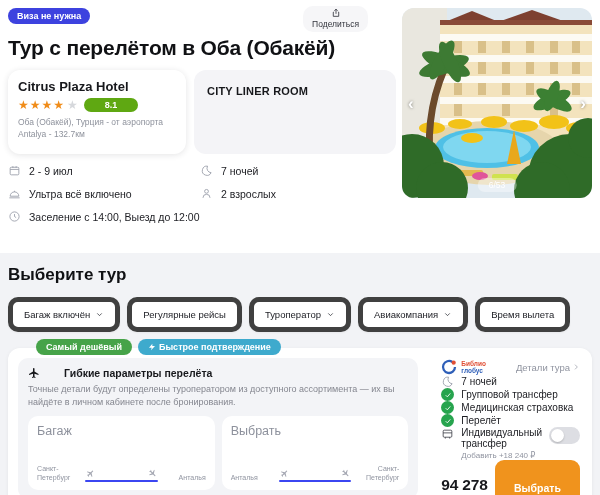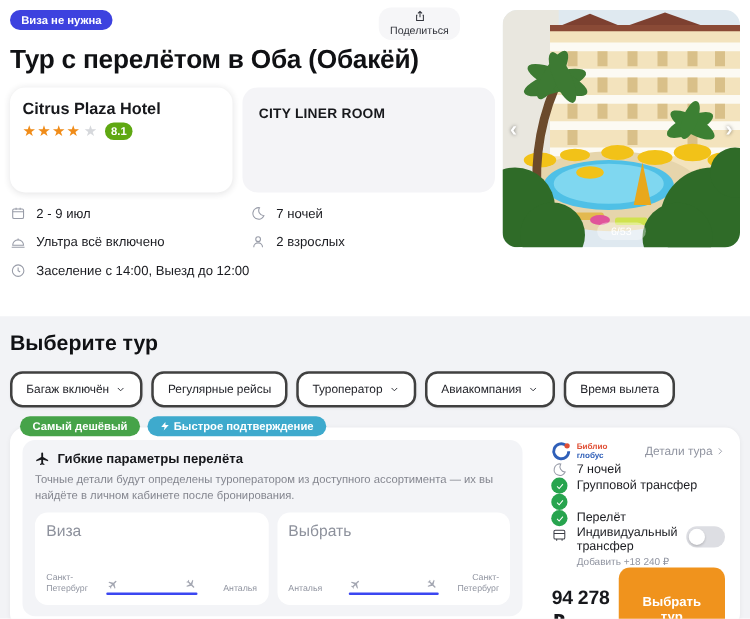--- a/index.html
+++ b/index.html
@@ -17,21 +17,21 @@
   .share-btn svg { width:10px; height:10px; stroke:#32343c; stroke-width:2; fill:none; }
 
   .page-title { font-size:21px; font-weight:bold; letter-spacing:-0.2px; margin:4px 0 10px; color:#101114; }
 
   .cards-row { display:flex; gap:8px; height:84px; margin-bottom:10px; }
   .hotel-card { width:178px; background:#fff; border-radius:12px; box-shadow:0 1px 6px rgba(30,30,40,.12); padding:9px 10px; }
   .hotel-name { font-size:13px; font-weight:bold; }
   .rating-row { display:flex; align-items:center; gap:2px; margin:4px 0 5px; }
   .stars-filled { color:#f08c19; font-size:12px; letter-spacing:1px; }
   .star-empty { color:#d6d8dc; font-size:12px; }
-  .rating-badge { background:#5fa812; color:#fff; font-size:9px; font-weight:bold; border-radius:8px; padding:2px 5px; margin-left:4px; }
+  .rating-badge { background:#5fa812; color:#fff; font-size:9px; font-weight:bold; border-radius:8px; padding:2px 21px; margin-left:4px; }
   .hotel-loc { font-size:8.5px; color:#8e929c; line-height:1.4; }
   .room-card { flex:1; background:#f4f4f7; border-radius:12px; padding:11px 13px; }
   .room-card span { font-size:11px; font-weight:bold; letter-spacing:.2px; }
 
   .details-grid { display:flex; }
   .d-col1 { width:192px; }
   .d-item { display:flex; align-items:center; gap:8px; margin-bottom:10px; }
   .d-item svg { width:13px; height:13px; stroke:#989ca8; stroke-width:1.6; fill:none; flex:none; }
   .d-item span { font-size:10.5px; color:#1b1c21; }
 
@@ -39,32 +39,32 @@
   .hero { position:relative; width:190px; height:190px; margin:8px 2px 0 0; border-radius:12px; overflow:hidden; flex:none; }
   .hero svg.scene { display:block; width:100%; height:100%; }
   .car-nav { position:absolute; top:50%; transform:translateY(-50%); color:#fff; font-size:17px; font-weight:bold; text-shadow:0 0 3px rgba(0,0,0,.5); cursor:pointer; line-height:1; }
   .car-prev { left:6px; } .car-next { right:6px; }
   .car-counter { position:absolute; left:50%; bottom:6px; transform:translateX(-50%); background:rgba(255,255,255,.38); color:#fff; font-size:8.5px; padding:2px 11px; border-radius:9px; }
 
   
   .bottom-section { position:absolute; left:0; top:253px; width:600px; height:242px; background:#f2f3f6; padding:12px 8px 0; }
   .section-heading { font-size:17px; font-weight:bold; color:#101114; margin-bottom:12px; }
   .chips { display:flex; gap:7px; margin-bottom:16px; }
-  .chip { display:flex; align-items:center; gap:5px; background:#fff; border:2px solid #404040; box-shadow:0 1px 2px rgba(30,30,40,.05); border-radius:10px; padding:7px 11px; font-size:9.5px; color:#222329; cursor:pointer; white-space:nowrap; }
+  .chip { display:flex; align-items:center; gap:5px; background:#fff; border:5px solid #404040; box-shadow:0 1px 2px rgba(30,30,40,.05); border-radius:10px; padding:7px 11px; font-size:9.5px; color:#222329; cursor:pointer; white-space:nowrap; }
   .chip svg { width:9px; height:9px; stroke:#2a2c33; stroke-width:2; fill:none; }
 
   .tour-card { position:relative; background:#fff; border-radius:12px; height:161px; padding:10px; display:flex; gap:9px; box-shadow:0 1px 4px rgba(30,30,40,.06); }
-  .tags { position:absolute; top:-9px; left:8px; display:flex; gap:6px; }
+  .tags { position:absolute; top:-9px; left:28px; display:flex; gap:6px; }
   .tag { color:#fff; font-size:9px; font-weight:bold; padding:3px 10px; border-radius:10px; display:flex; align-items:center; gap:3px; }
   .tag-green { background:#46a349; }
   .tag-blue { background:#3eaacd; }
   .tag-blue svg { width:8px; height:8px; fill:#fff; }
 
   .flight-panel { width:402px; background:#f3f4f7; border-radius:10px; padding:9px 10px; display:flex; flex-direction:column; }
-  .fp-header { display:flex; align-items:center; gap:6px; }
+  .fp-header { display:flex; align-items:center; gap:24px; }
   .fp-header svg { width:12px; height:12px; fill:#17181c; }
   .fp-title { font-size:10.5px; font-weight:bold; }
   .fp-desc { font-size:9px; color:#84868f; line-height:1.45; margin-top:4px; }
   .fp-cards { display:flex; gap:7px; flex:1; margin-top:7px; }
   .leg-card { flex:1; background:#fff; border-radius:10px; padding:8px 9px; display:flex; flex-direction:column; justify-content:space-between; }
   .leg-title { font-size:12.5px; color:#8d919c; }
   .leg-bottom { display:flex; align-items:flex-end; }
   .leg-from,.leg-to { font-size:7px; color:#9094a0; width:42px; word-break:break-word; line-height:1.3; }
   .leg-to { text-align:right; }
   .leg-route { flex:1; margin:0 6px; }
@@ -119,20 +119,21 @@
       <h1 class="page-title">Тур с перелётом в Оба (Обакёй)</h1>
 
       <div class="cards-row">
         <div class="hotel-card">
           <div class="hotel-name">Citrus Plaza Hotel</div>
           <div class="rating-row">
             <span class="stars-filled">★★★★</span>
             <span class="star-empty">★</span>
             <span class="rating-badge">8.1</span>
           </div>
+          <div class="hotel-loc">Оба (Обакёй), Турция - от аэропорта Antalya - 132.7км</div>
         </div>
         <div class="room-card">
           <span>CITY LINER ROOM</span>
         </div>
       </div>
 
       <div class="details-grid">
         <div class="d-col1">
           <div class="d-item">
             <svg viewBox="0 0 24 24">
@@ -299,21 +300,21 @@
       <div class="flight-panel">
         <div class="fp-header">
           <svg viewBox="0 0 24 24">
               <path d="M21 16v-2l-8-5V3.5a1.5 1.5 0 0 0-3 0V9l-8 5v2l8-2.5V19l-2 1.5V22l3.5-1 3.5 1v-1.5L13 19v-5.5z"></path>
             </svg>
           <span class="fp-title">Гибкие параметры перелёта</span>
         </div>
         <div class="fp-desc">Точные детали будут определены туроператором из доступного ассортимента — их вы найдёте в личном кабинете после бронирования.</div>
         <div class="fp-cards">
           <div class="leg-card">
-            <div class="leg-title">Виза</div>
+            <div class="leg-title">Багаж</div>
             <div class="leg-bottom">
               <span class="leg-from">Санкт-Петербург</span>
               <div class="leg-route">
                 <div class="leg-icons">
                   <svg viewBox="0 0 24 24" transform="rotate(45)">
                       <path d="M21 16v-2l-8-5V3.5a1.5 1.5 0 0 0-3 0V9l-8 5v2l8-2.5V19l-2 1.5V22l3.5-1 3.5 1v-1.5L13 19v-5.5z"></path>
                     </svg>
                   <svg viewBox="0 0 24 24" transform="rotate(135)">
                       <path d="M21 16v-2l-8-5V3.5a1.5 1.5 0 0 0-3 0V9l-8 5v2l8-2.5V19l-2 1.5V22l3.5-1 3.5 1v-1.5L13 19v-5.5z"></path>
                     </svg>
@@ -377,20 +378,21 @@
               </svg>
             </span>
           <span class="txt">Групповой трансфер</span>
         </div>
         <div class="sum-item">
           <span class="check-c">
               <svg viewBox="0 0 24 24">
                 <polyline points="5 12.5 10 17.5 19 7"></polyline>
               </svg>
             </span>
+          <span class="txt">Медицинская страховка</span>
         </div>
         <div class="sum-item">
           <span class="check-c">
               <svg viewBox="0 0 24 24">
                 <polyline points="5 12.5 10 17.5 19 7"></polyline>
               </svg>
             </span>
           <span class="txt">Перелёт</span>
         </div>
 

